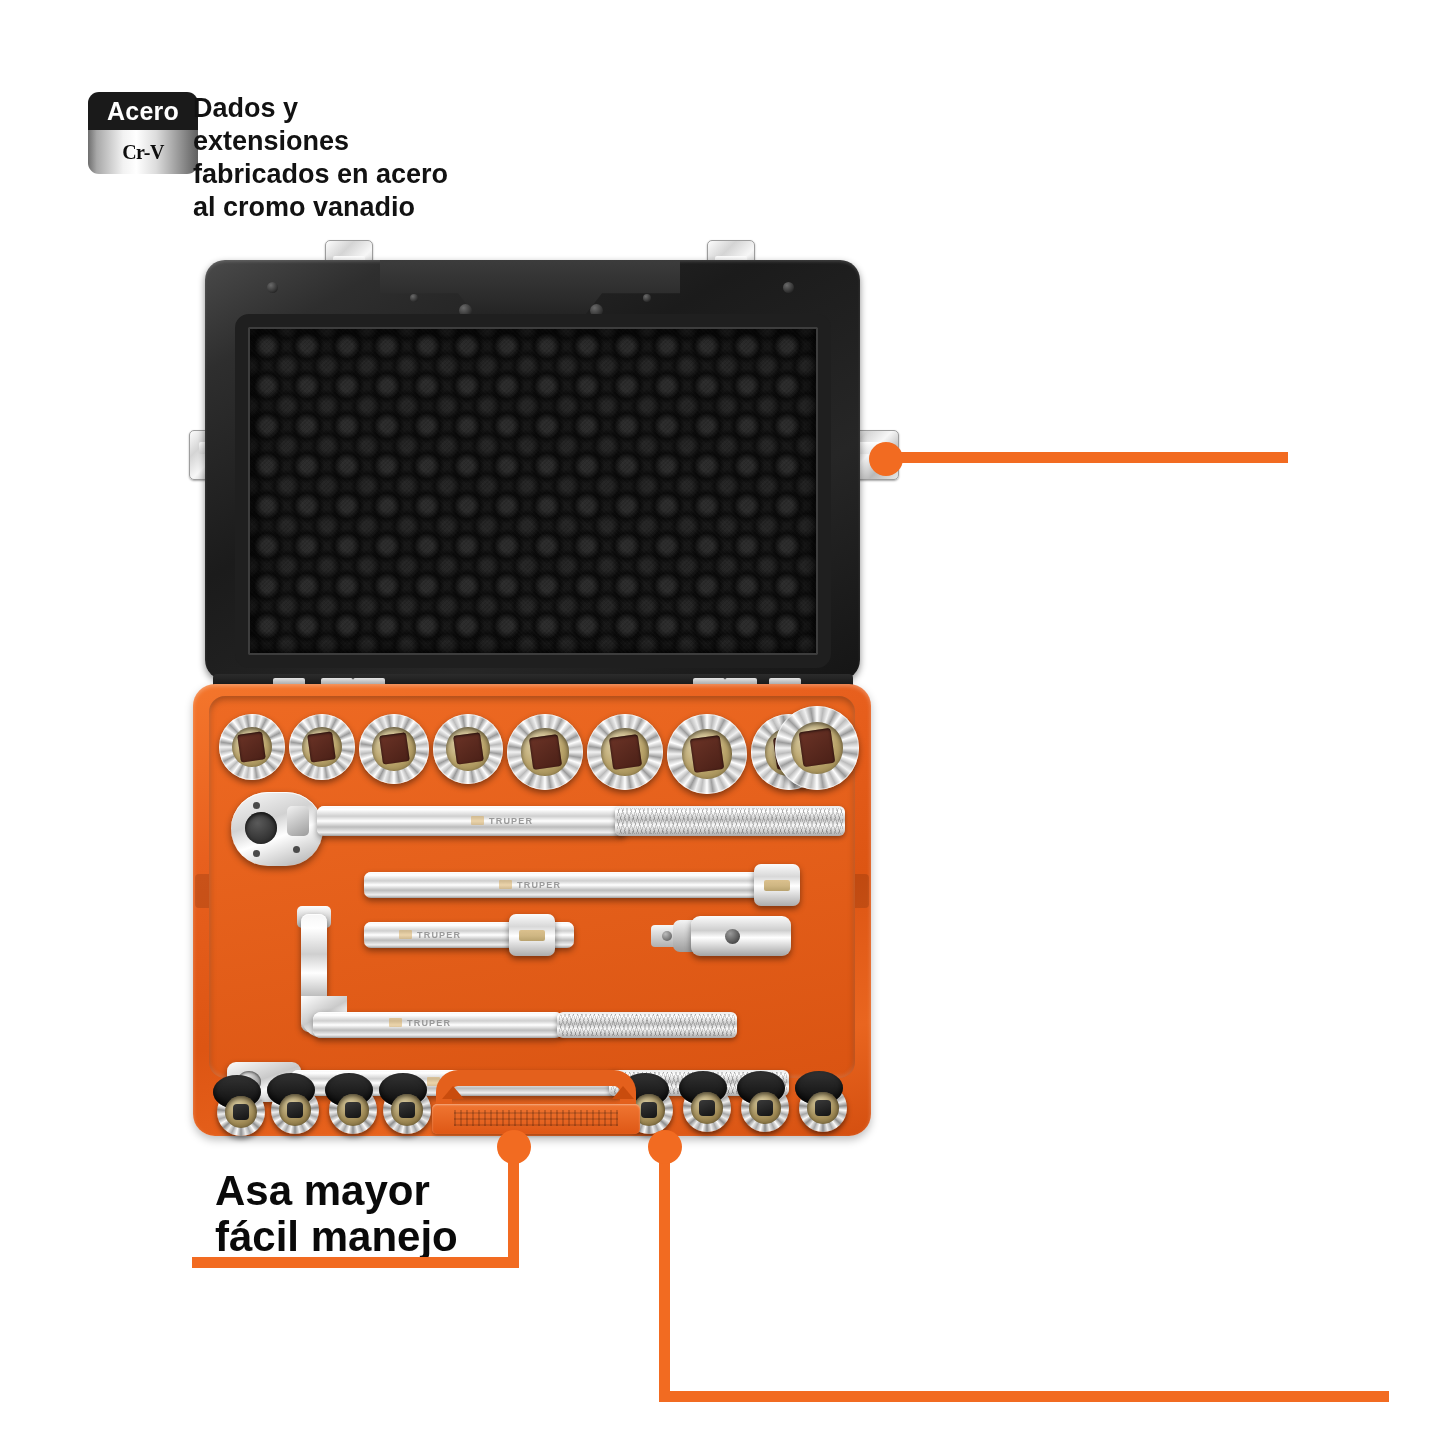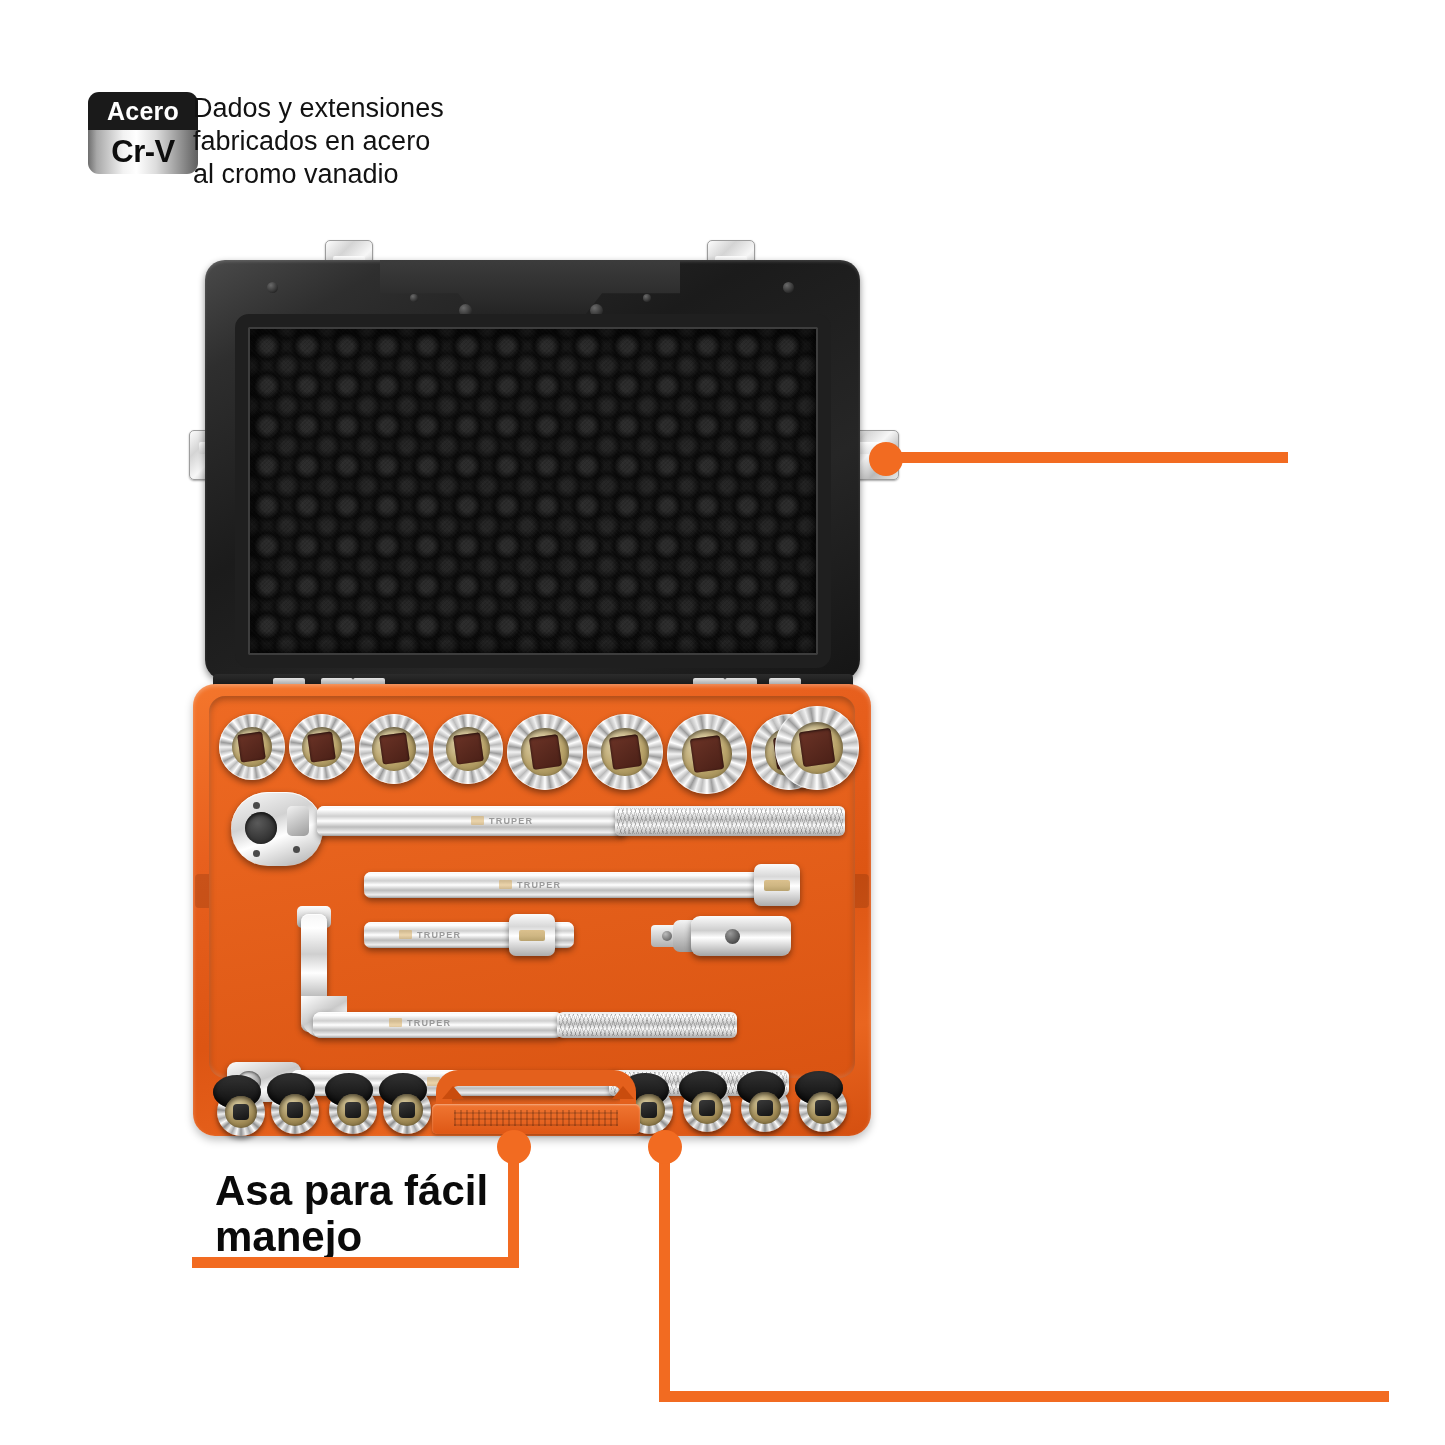--- a/index.html
+++ b/index.html
@@ -10,26 +10,27 @@
   .stage{position:absolute;inset:0;}
 
   
   #crv-badge{position:absolute;left:88px;top:92px;width:110px;height:82px;border-radius:11px;overflow:hidden;}
   #crv-badge .acero{
     height:38px;background:#1a1a1a;color:#fff;display:flex;align-items:center;justify-content:center;
     font-size:25px;font-weight:bold;letter-spacing:.2px;font-stretch:condensed;
   }
   #crv-badge .crv{
     height:44px;color:#0d0d0d;display:flex;align-items:center;justify-content:center;
-    font-size:31px;font-weight:bold;letter-spacing:-.5px;
+    font-size:20px;font-weight:bold;letter-spacing:-.5px;
     background:linear-gradient(to right,#6e6e6e 0%,#a8a8a8 8%,#f2f2f2 32%,#ffffff 44%,#dcdcdc 62%,#9a9a9a 82%,#5f5f5f 100%);
+    font-family:Liberation Serif, serif;
   }
   #badge-text{
     position:absolute;left:193px;top:92px;width:260px;
-    font-size:27px;line-height:1.22;color:#121212;font-weight:400;
+    font-size:27px;line-height:1.22;color:#121212;font-weight:700;
   }
 
   
   .callout{position:absolute;color:#0a0a0a;font-weight:bold;line-height:1.1;}
   #callout-broches{right:158px;top:272px;width:420px;text-align:right;font-size:46px;}
   #callout-asa{left:215px;top:1168px;width:300px;text-align:left;font-size:42px;}
   #callout-estuche{left:720px;top:1168px;width:680px;text-align:right;font-size:42px;}
 
   
   .orng{position:absolute;background:#F26B21;}
@@ -387,21 +388,21 @@
         <div id="handle-grip"></div>
         <div class="grip-tri" id="gtri-l"></div>
         <div class="grip-tri" id="gtri-r"></div>
       </div>
     </div>
   </div>
 
   <div class="orng" id="lead-broches-line"></div>
   <div class="dot" id="lead-broches-dot"></div>
 
-  <div class="callout" id="callout-asa">Asa para fácil manejo</div>
+  <div class="callout" id="callout-asa">Asa mayor fácil manejo</div>
   <div class="orng" id="lead-asa-v"></div>
   <div class="orng" id="lead-asa-h"></div>
   <div class="dot" id="lead-asa-dot"></div>
 
   <div class="orng" id="lead-est-v"></div>
   <div class="orng" id="lead-est-h"></div>
   <div class="dot" id="lead-est-dot"></div>
 
 </div>
 

